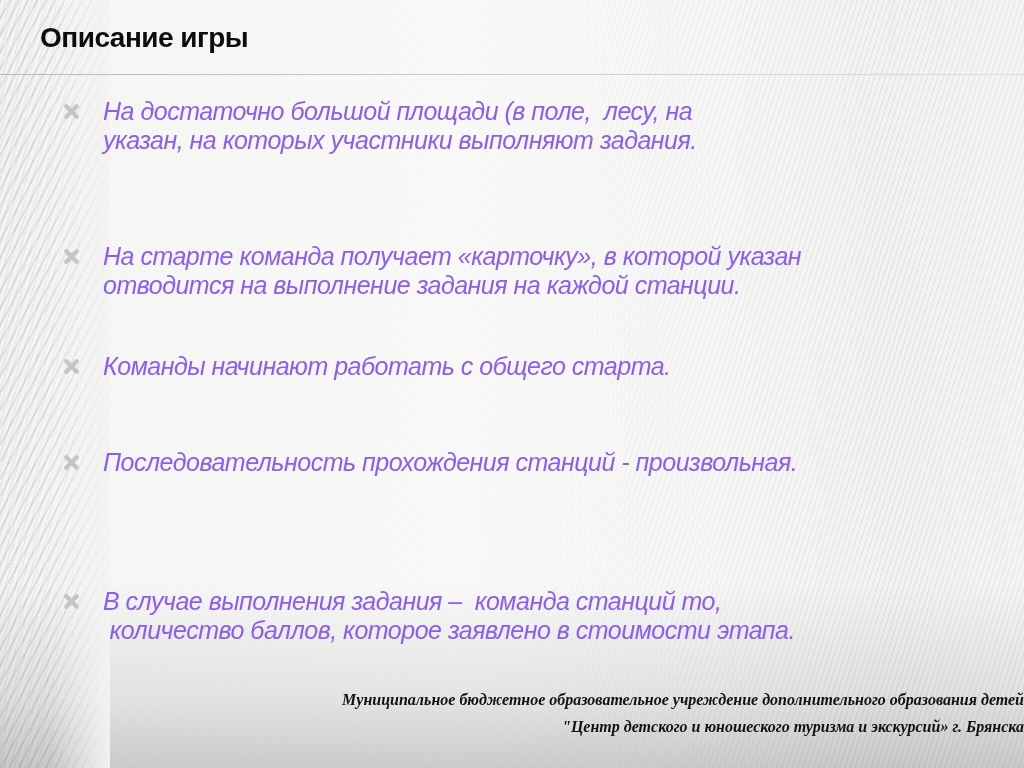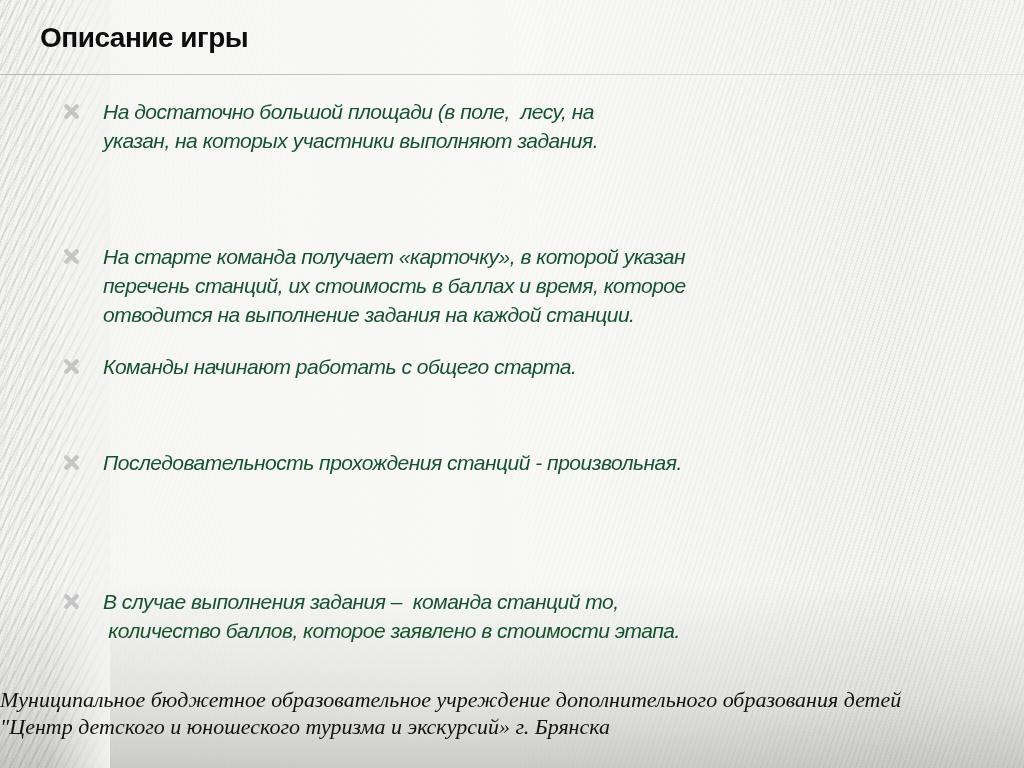--- a/index.html
+++ b/index.html
@@ -88,36 +88,36 @@
   .bullet .marker {
     position: absolute;
     left: 2px;
     top: 5px;
     width: 19px;
     height: 19px;
   }
   .bullet .text {
     margin-left: 43px;
     font-style: italic;
-    font-size: 21px;
+    font-size: 25px;
     line-height: 29px;
     letter-spacing: -0.5px;
-    color: #14532d;
+    color: #8b5cf6;
   }
   .bullet .line { display: block; white-space: pre; }
 
   .footer {
     position: absolute;
     left: 0; right: 0;
     top: 686px;
-    text-align: left;
+    text-align: right;
     font-family: "Liberation Serif", serif;
     font-style: italic;
-    font-weight: normal;
-    font-size: 22px;
+    font-weight: bold;
+    font-size: 16px;
     line-height: 27px;
     color: #111;
   }
   .footer .line { display: block; white-space: pre; }
 </style>
 </head>
 <body>
 
 <div class="slide">
   <div class="left-band"></div>
@@ -140,21 +140,20 @@
     </div>
 
     <div class="bullet" style="top:242px">
       <span class="marker">
         <svg width="19" height="19" viewBox="0 0 20 20">
             <path d="M4.5 4.5 L15.5 15.5 M15.5 4.5 L4.5 15.5" stroke="#c5c5c5" stroke-width="4.6" stroke-linecap="round" fill="none"></path>
           </svg>
       </span>
       <div class="text">
         <span class="line">На старте команда получает «карточку», в которой указан</span>
-        <span class="line">перечень станций, их стоимость в баллах и время, которое</span>
         <span class="line">отводится на выполнение задания на каждой станции.</span>
       </div>
     </div>
 
     <div class="bullet" style="top:352px">
       <span class="marker">
         <svg width="19" height="19" viewBox="0 0 20 20">
             <path d="M4.5 4.5 L15.5 15.5 M15.5 4.5 L4.5 15.5" stroke="#c5c5c5" stroke-width="4.6" stroke-linecap="round" fill="none"></path>
           </svg>
       </span>

